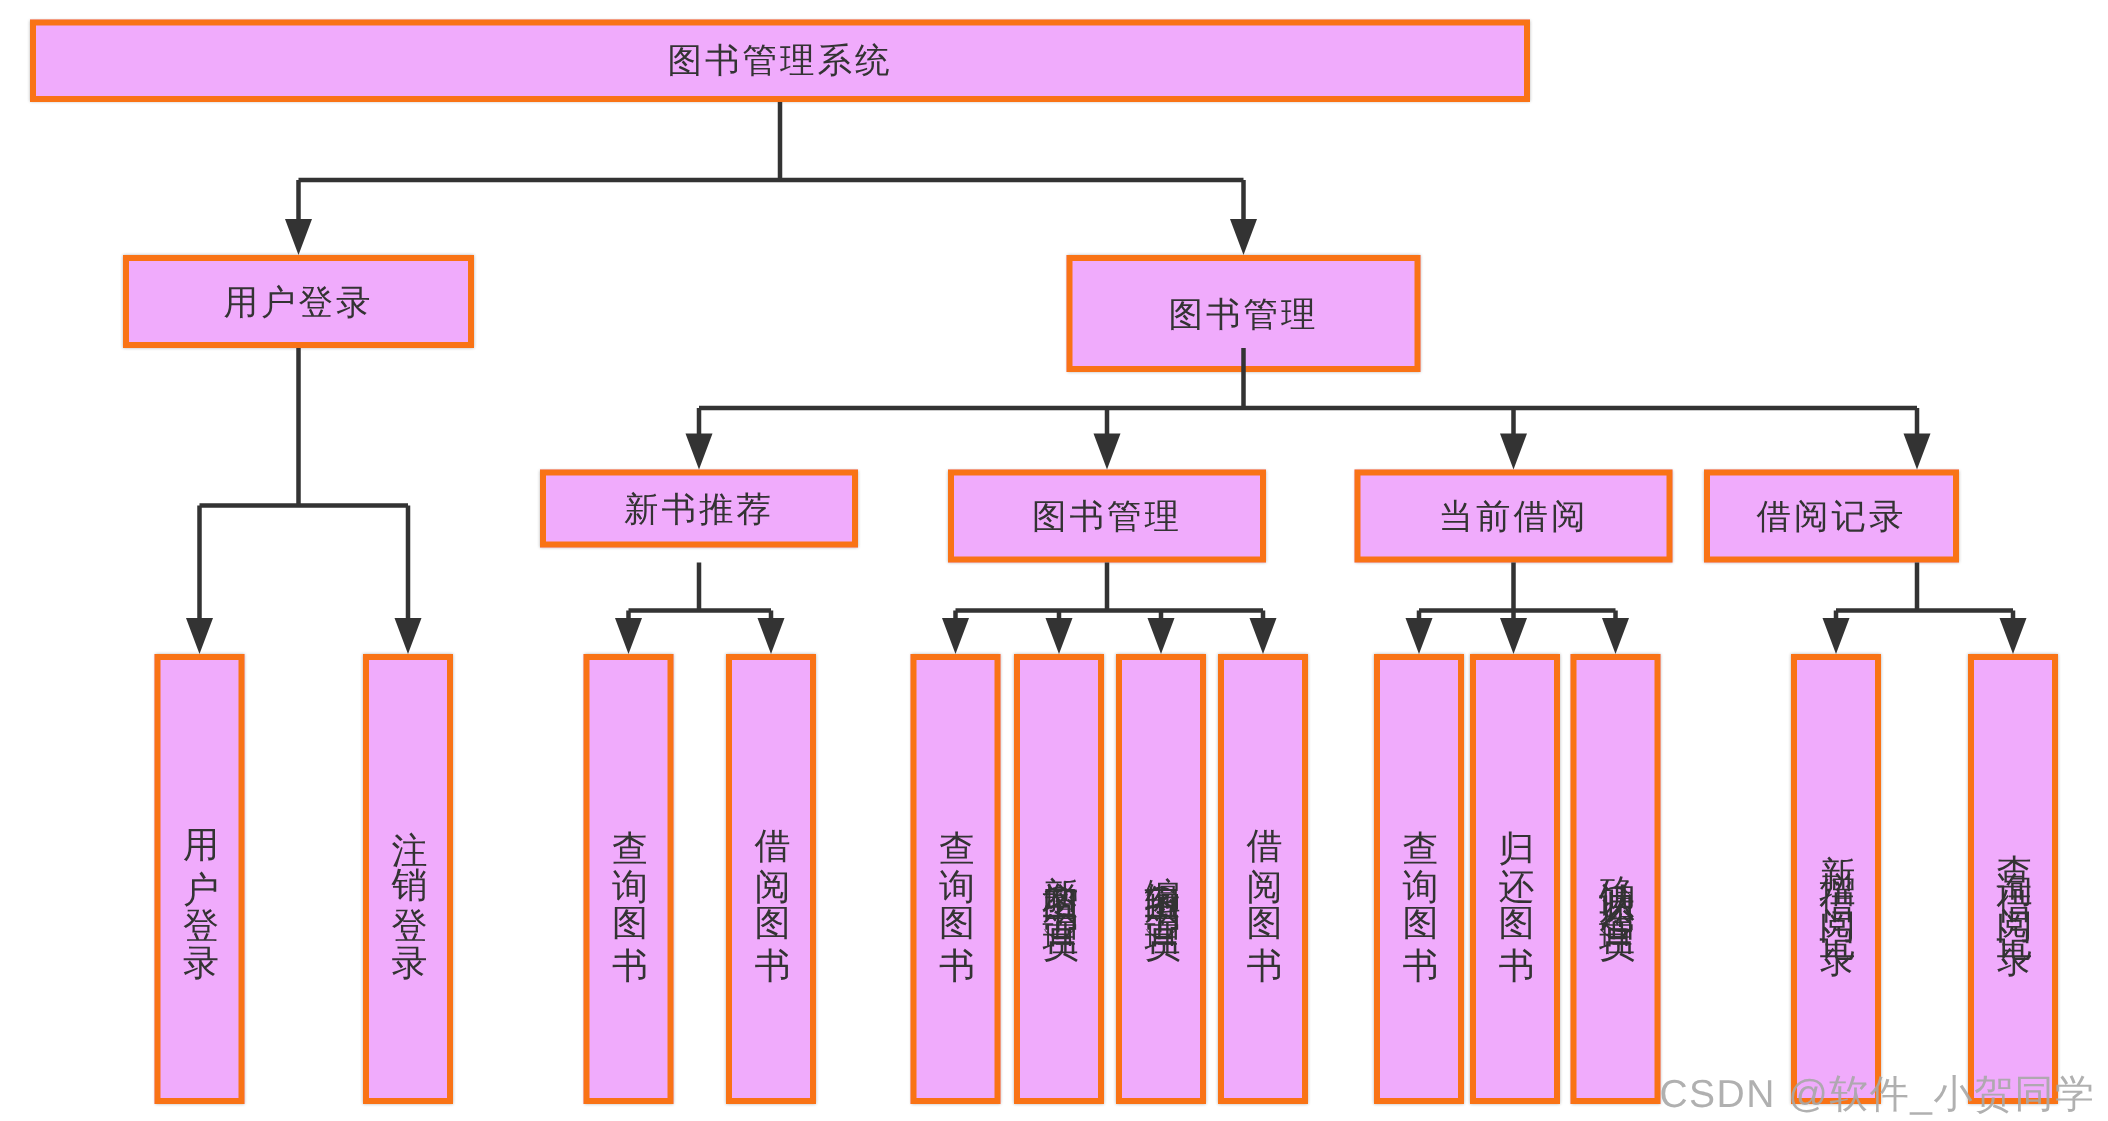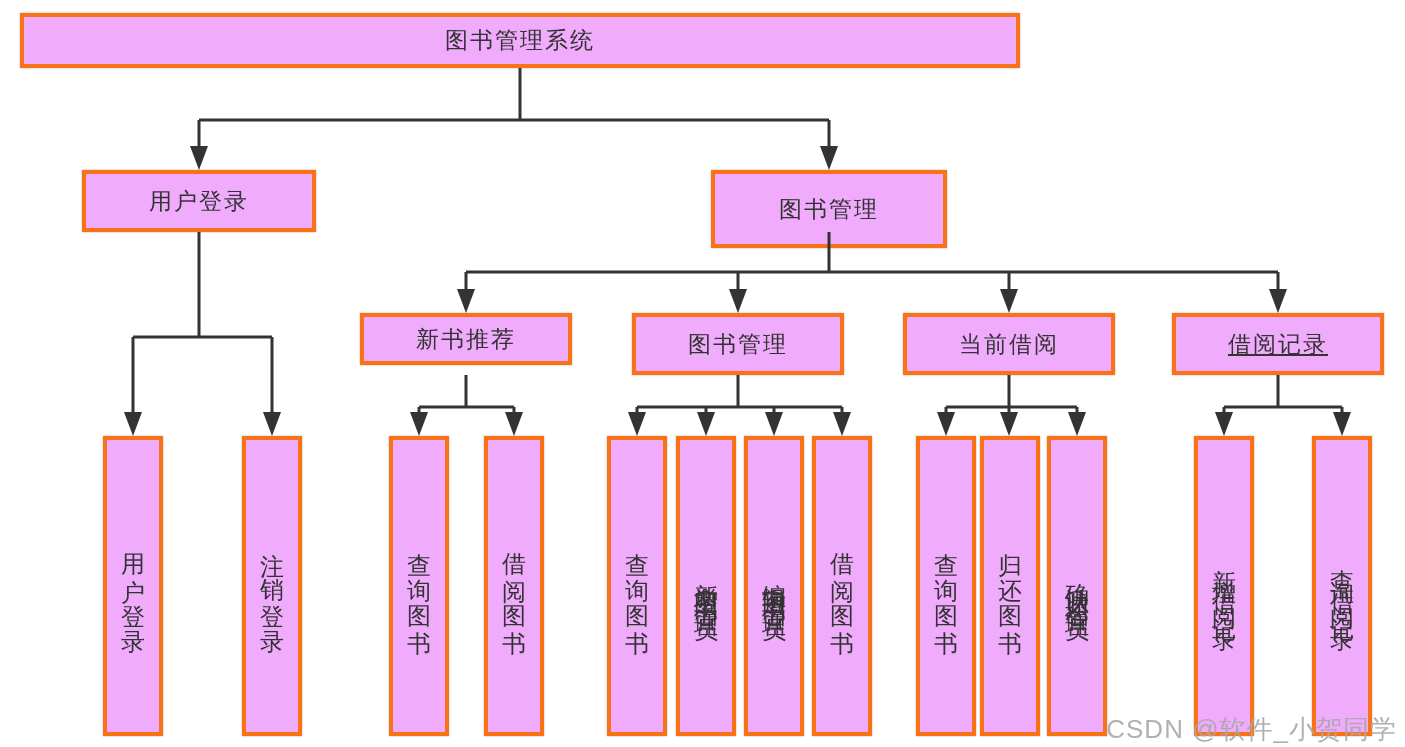--- a/index.html
+++ b/index.html
@@ -43,21 +43,21 @@
   .vbox.mid   { letter-spacing: 12px; }
   .vbox.long  { letter-spacing: 5px;  }
 
   
   .p-root { left: 20px;   top: 13px;  width: 1000px; height: 55px; }
   .p-l2a  { left: 82px;   top: 170px; width: 234px;  height: 62px; }
   .p-l2b  { left: 711px;  top: 170px; width: 236px;  height: 78px; }
   .p-l3a  { left: 360px;  top: 313px; width: 212px;  height: 52px; }
   .p-l3b  { left: 632px;  top: 313px; width: 212px;  height: 62px; }
   .p-l3c  { left: 903px;  top: 313px; width: 212px;  height: 62px; }
-  .p-l3d  { left: 1172px; top: 313px; width: 212px;  height: 62px; text-decoration: underline; }
+  .p-l3d  { left: 1136px; top: 313px; width: 170px;  height: 62px; }
   .p-ul1 { left: 103px; }  .p-ul2 { left: 242px; }
   .p-nb1 { left: 389px; }  .p-nb2 { left: 484px; }
   .p-bb1 { left: 607px; }  .p-bb2 { left: 676px; }
   .p-bb3 { left: 744px; }  .p-bb4 { left: 812px; }
   .p-cb1 { left: 916px; }  .p-cb2 { left: 980px; }  .p-cb3 { left: 1047px; }
   .p-br1 { left: 1194px; } .p-br2 { left: 1312px; }
 
   svg.connectors {
     position: absolute;
     left: 0; top: 0;

